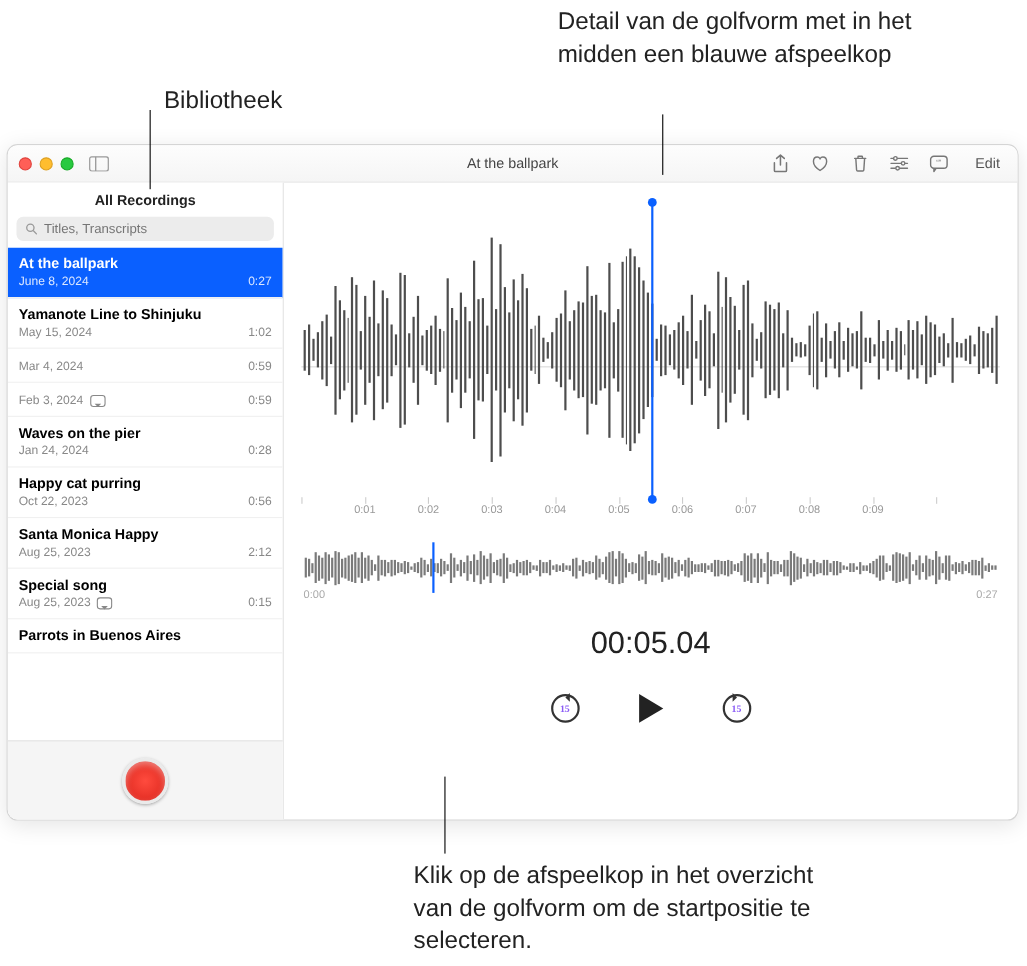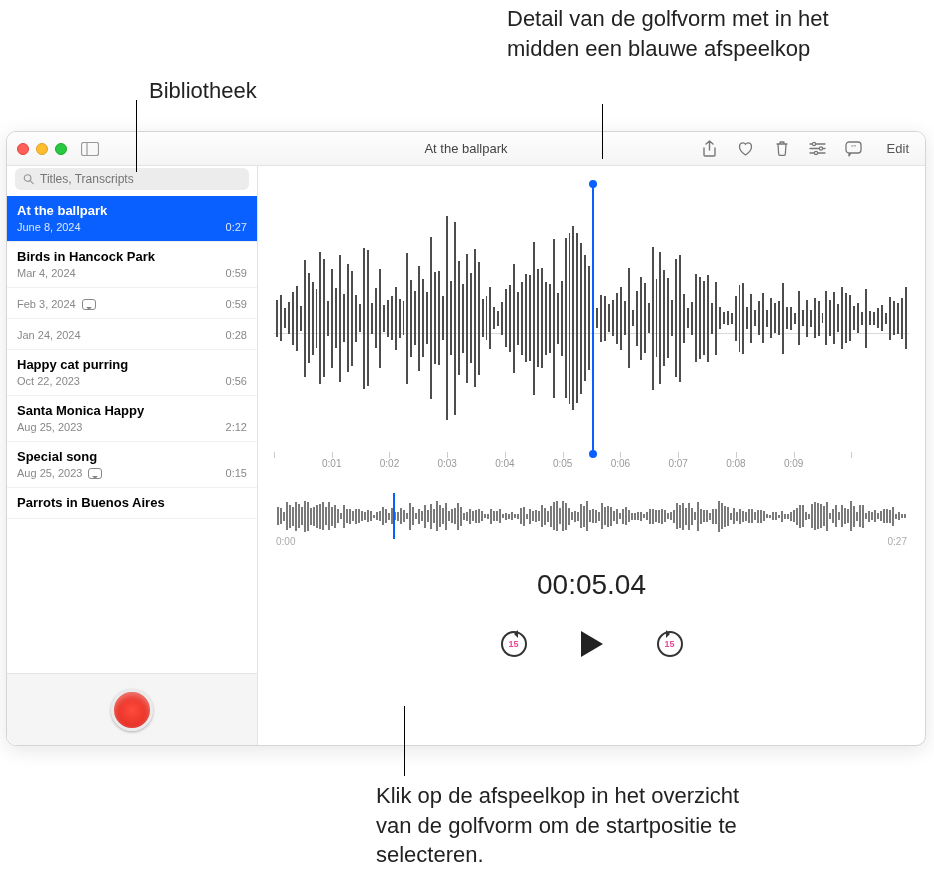--- a/index.html
+++ b/index.html
@@ -134,21 +134,21 @@
   .ovb { width:2px; background:#7a7a7a;}
   .ov-playhead {
     position:absolute; top:-5px; bottom:-5px; width:2px; background:#0a60ff;
   }
   .ov-range { display:flex; justify-content:space-between; font-size:10px;color:#aaa; margin:2px 6px 0;}
   .timecode {
     text-align:center; font-size:28px; font-weight:500; color:#222; margin-top:22px;
     font-variant-numeric: tabular-nums;
   }
   .transport { display:flex; justify-content:center; gap:48px; align-items:center; margin-top:28px;}
-  .transport .ctl { width:30px;height:30px;color:#ec4899;display:flex;align-items:center;justify-content:center;}
+  .transport .ctl { width:30px;height:30px;color:#8b5cf6;display:flex;align-items:center;justify-content:center;font-family:Liberation Serif, serif;}
   .skip-ring { width:26px;height:26px;border:2px solid #333;border-radius:50%;position:relative;display:flex;align-items:center;justify-content:center;font-size:9px;font-weight:700;}
   .skip-ring.back::before { content:""; position:absolute; top:-3px; left:7px; border:4px solid transparent; border-right-color:#333;}
   .skip-ring.fwd::before { content:""; position:absolute; top:-3px; right:7px; border:4px solid transparent; border-left-color:#333;}
   .play-tri { width:0;height:0;border-top:13px solid transparent;border-bottom:13px solid transparent;border-left:22px solid #222;}
   svg { display:block;}
   .transcript-badge {
     width:14px;height:11px;border:1px solid currentColor;border-radius:3px;position:relative;
   }
   .transcript-badge::after {
     content:""; position:absolute; bottom:-4px; left:3px; width:0;height:0;
@@ -217,56 +217,66 @@
             <text x="8.5" y="9" font-size="7" text-anchor="middle" fill="#777">“”</text>
           </svg>
       </div>
       <div class="edit-label">Edit</div>
     </div>
   </div>
 
   <div class="body">
 
     <div class="sidebar">
+      <div class="sidebar-header">All Recordings</div>
       <div class="search">
         <svg width="12" height="12" viewBox="0 0 12 12">
             <circle cx="5" cy="5" r="3.6" fill="none" stroke="#999" stroke-width="1.3"></circle>
             <line x1="8" y1="8" x2="11" y2="11" stroke="#999" stroke-width="1.3" stroke-linecap="round"></line>
           </svg>
         <input type="text" placeholder="Titles, Transcripts" style="">
       </div>
       <div class="list" id="list">
           <div class="row selected">
             <div class="title">At the ballpark</div>
             <div class="meta">
               <span class="left">
                 <span>June 8, 2024</span>
               </span>
               <span>0:27</span>
             </div>
           </div>
           <div class="row">
-            <div class="title">Birds in Hancock Park</div>
+            <div class="title">Yamanote Line to Shinjuku</div>
+            <div class="meta">
+              <span class="left">
+                <span>May 15, 2024</span>
+              </span>
+              <span>1:02</span>
+            </div>
+          </div>
+          <div class="row">
             <div class="meta">
               <span class="left">
                 <span>Mar 4, 2024</span>
               </span>
               <span>0:59</span>
             </div>
           </div>
           <div class="row">
             <div class="meta">
               <span class="left">
                 <span>Feb 3, 2024</span>
                 <span class="transcript-badge"></span>
               </span>
               <span>0:59</span>
             </div>
           </div>
           <div class="row">
+            <div class="title">Waves on the pier</div>
             <div class="meta">
               <span class="left">
                 <span>Jan 24, 2024</span>
               </span>
               <span>0:28</span>
             </div>
           </div>
           <div class="row">
             <div class="title">Happy cat purring</div>
             <div class="meta">

